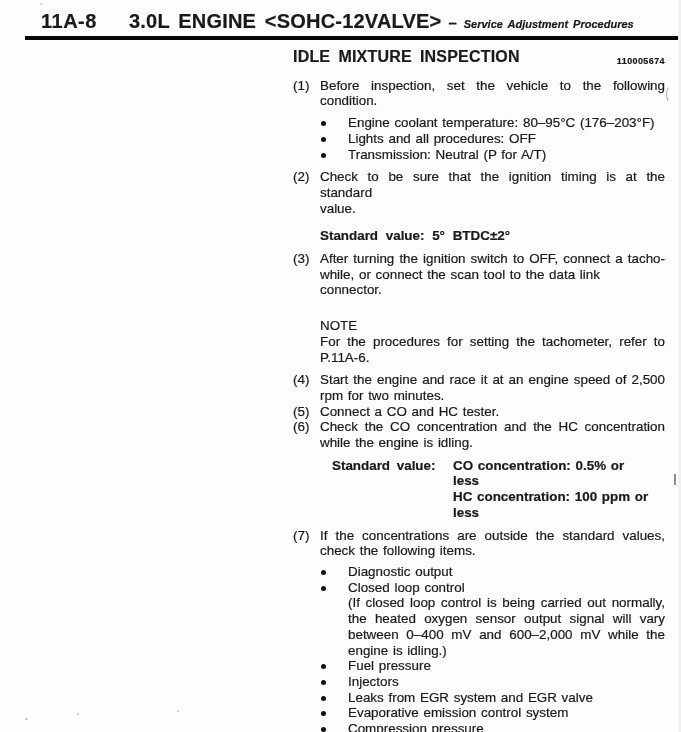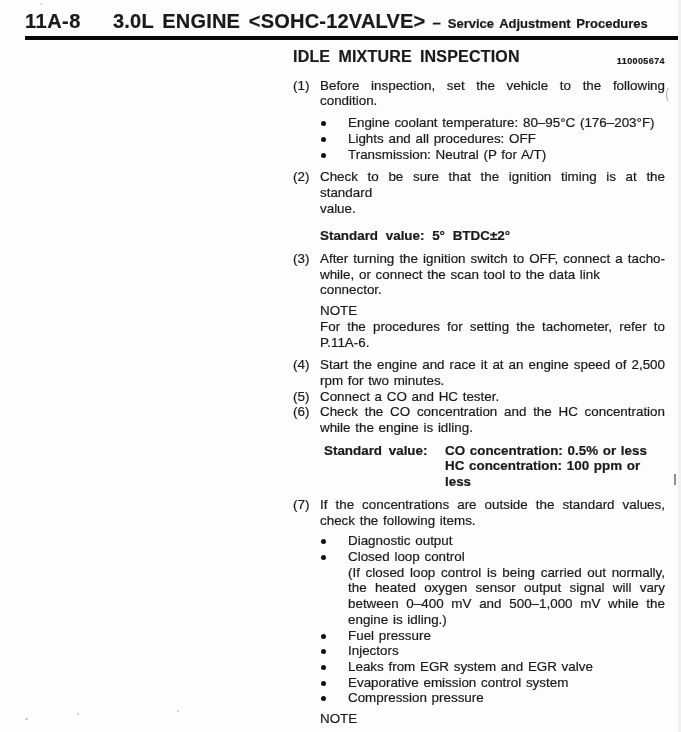--- a/index.html
+++ b/index.html
@@ -14,27 +14,28 @@
   }
 
   
   .hdr {
     position:absolute; top:10px; left:25px; right:10px;
     display:flex; align-items:baseline;
   }
   .hdr .pagenum {
     font-size:20px; font-weight:bold; letter-spacing:0.5px;
     min-width:88px;
+    margin-left:16px;
   }
   .hdr .htitle-main {
     font-size:20px; font-weight:bold; letter-spacing:0.2px; word-spacing:3px;
   }
   .hdr .hdash { font-size:15px; font-weight:bold; margin:0 7px; }
   .hdr .htitle-sub {
-    font-size:13px; font-weight:bold; word-spacing:2px;
+    font-size:11px; font-weight:bold; word-spacing:2px;font-style:italic;
   }
   .hrule {
     position:absolute; top:36px; left:25px; width:653px; height:3.5px;
     background:#070707;
   }
 
   
   .content {
     position:absolute; top:48px; left:293px; width:372px;
     font-size:13.4px; line-height:15.7px; word-spacing:1px;
@@ -57,25 +58,25 @@
   .bullets { margin-top:6px; }
   .bullets.tight { margin-top:5px; }
   .brow { display:flex; }
   .bdot {
     flex:none; width:5px; height:5px; border-radius:50%;
     background:#111; margin:6px 0 0 1px;
   }
   .btext { margin-left:22px; flex:1; min-width:0; }
 
   .std { font-weight:bold; margin-top:12px; word-spacing:4px; }
-  .std2 { display:flex; font-weight:bold; margin:7px 4px; }
+  .std2 { display:flex; font-weight:bold; margin:7px 12px; }
   .std2 .lbl { flex:none; width:121px; word-spacing:3px; }
   .std2 .vals { flex:1; }
 
-  .note-block { margin-top:5px; }
+  .note-block { margin-top:20px; }
 
   
   .edge-strip {
     position:absolute; top:0; right:0; width:3px; height:100%;
     background:#ececec; opacity:0.8;
   }
   .paren-mark {
     position:absolute; left:666px; top:86px; width:10px; height:17px;
     border:1.6px solid transparent; border-left-color:#aaa;
     border-radius:50%;
@@ -192,21 +193,21 @@
         <div class="brow">
           <span class="bdot"></span>
           <div class="btext ln">Diagnostic output</div>
         </div>
         <div class="brow">
           <span class="bdot"></span>
           <div class="btext">
             <div class="ln">Closed loop control</div>
             <div class="ln j">(If closed loop control is being carried out normally,</div>
             <div class="ln j">the heated oxygen sensor output signal will vary</div>
-            <div class="ln j">between 0–400 mV and 500–1,000 mV while the</div>
+            <div class="ln j">between 0–400 mV and 600–2,000 mV while the</div>
             <div class="ln">engine is idling.)</div>
           </div>
         </div>
         <div class="brow">
           <span class="bdot"></span>
           <div class="btext ln">Fuel pressure</div>
         </div>
         <div class="brow">
           <span class="bdot"></span>
           <div class="btext ln">Injectors</div>

